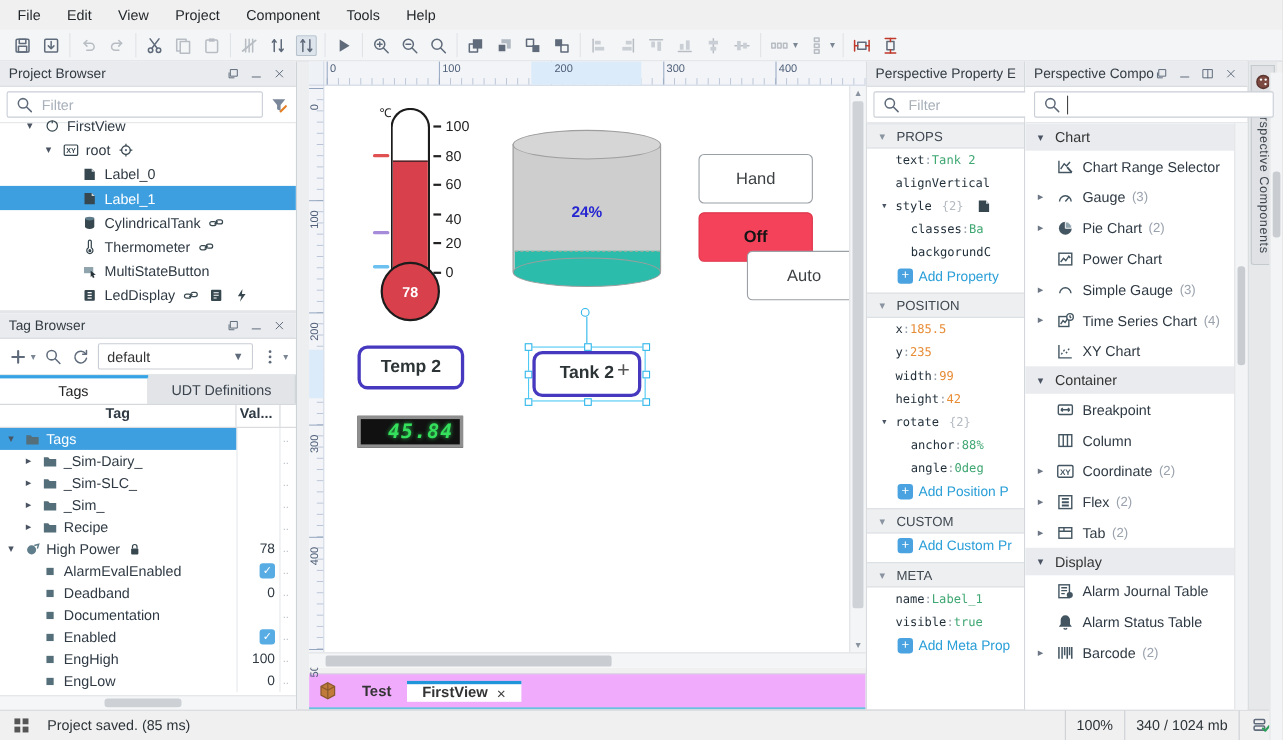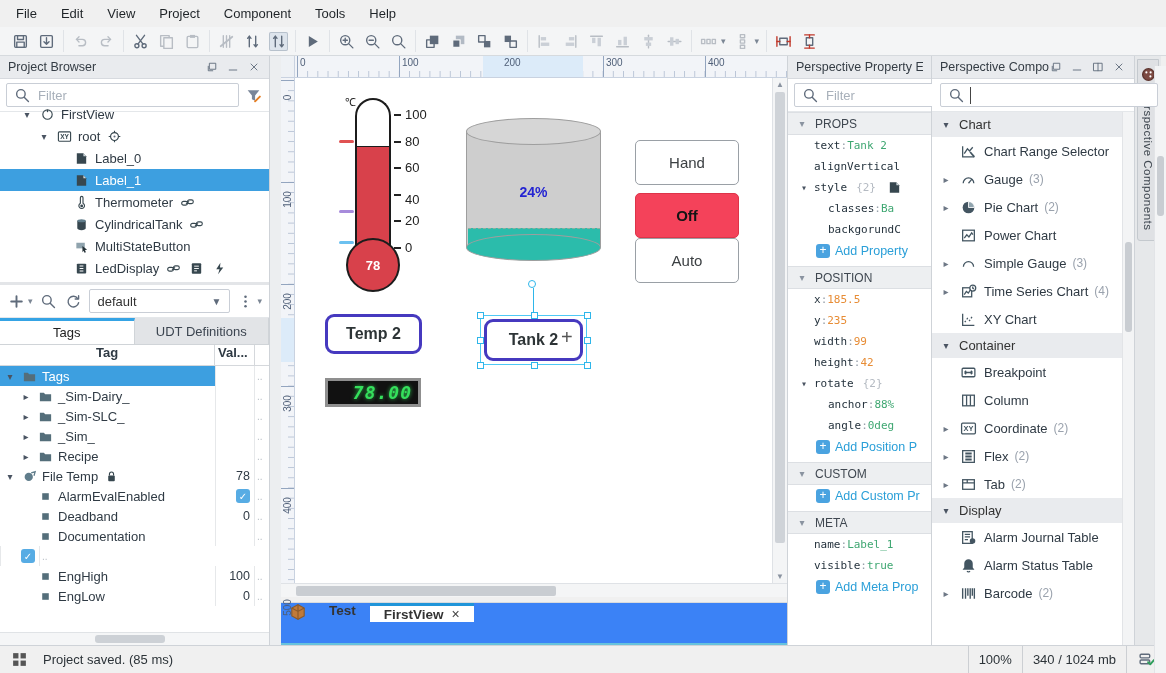--- a/index.html
+++ b/index.html
@@ -77,21 +77,21 @@
     background-size:100% 102px,6px 10.2px;background-position:left 0 top 2px,right 0 top 2px;background-repeat:repeat-y;}
   .vruler .num{position:absolute;left:-9px;width:30px;text-align:center;font-size:10px;color:#4f5f78;transform:rotate(-90deg);}
   .hl-band-v{position:absolute;left:0;right:0;background:#dcebf9;}
   .canvas{flex:1;position:relative;overflow:hidden;background:#fff;}
   .vscrollbar{width:15px;background:#f4f5f6;border-left:1px solid #dfe2e6;position:relative;}
   .vscrollbar .thumb{position:absolute;left:2px;right:2px;top:14px;bottom:40px;background:#cfd3d8;border-radius:2px;}
   .sbtn{position:absolute;left:0;right:0;height:13px;color:#8a93a0;font-size:8px;display:flex;align-items:center;justify-content:center;}
   .canvas-hscroll{height:14px;background:#f4f5f6;border-top:1px solid #dfe2e6;position:relative;flex:0 0 auto;}
   .canvas-hscroll .thumb{position:absolute;top:2px;height:10px;left:15px;width:260px;background:#c9cdd2;border-radius:2px;}
   .canvas-gap{height:5px;background:#f0f0f0;flex:0 0 auto;}
-  .tabstrip{height:43px;background:#3b82f6;border-top:1px solid #d8dbde;border-bottom:2px solid #66c2dd;display:flex;align-items:flex-start;flex:0 0 auto;}
+  .tabstrip{height:33px;background:#f0abfc;border-top:1px solid #d8dbde;border-bottom:2px solid #66c2dd;display:flex;align-items:center;flex:0 0 auto;}
   .ts-icon{width:34px;display:flex;align-items:center;justify-content:center;}
   .vtab{display:flex;align-items:center;gap:8px;padding:0 14px;font-size:13.5px;font-weight:bold;color:#333;}
   .vtab.active{background:#fff;border-top:3px solid #2095d9;}
   .vtab .x{color:#444;font-weight:normal;font-size:14px;}
   
   .thermo{position:absolute;left:44px;top:16px;width:130px;height:210px;}
   .t-unit{position:absolute;left:6px;top:0;font-size:11px;color:#222;}
   .t-tube{position:absolute;left:16px;top:4px;width:36px;height:152px;border:2.5px solid #1c1c1c;border-radius:18px 18px 0 0;border-bottom:none;background:#fff;overflow:hidden;}
   .t-fill{position:absolute;left:0;right:0;bottom:0;background:#d8414b;border-top:1.5px solid #1c1c1c;}
   .t-bulb{position:absolute;left:7px;top:144px;width:54px;height:54px;border:2.5px solid #1c1c1c;border-radius:50%;background:#d8414b;display:flex;align-items:center;justify-content:center;color:#fff;font-weight:bold;font-size:13px;}
@@ -457,42 +457,42 @@
                   <path d="M3 2.5h7l3 3v8H3z" fill="#37474f" stroke="none"></path>
                   <path d="M10 2.5l3 3h-3z" fill="#cfd8dc" stroke="none"></path>
                 </svg>
               </span>
               <span class="lbl">Label_1</span>
             </div>
             <div class="trow" style="padding-left: 55px;">
               <span class="tw"></span>
               <span class="ticon">
                 <svg viewBox="0 0 16 16">
-                  <path d="M6.8 2.8a1.4 1.4 0 0 1 2.8 0v6a3 3 0 1 1-2.8 0z"></path>
-                  <circle cx="8.2" cy="11.6" r="1.5" fill="#37474f" stroke="none"></circle>
-                </svg>
-              </span>
-              <span class="lbl">Thermometer</span>
+                  <path d="M3.5 4v8c0 1.2 2 2 4.5 2s4.5-.8 4.5-2V4" fill="#37474f" stroke="none"></path>
+                  <ellipse cx="8" cy="4" rx="4.5" ry="1.7" fill="#607d8b" stroke="none"></ellipse>
+                </svg>
+              </span>
+              <span class="lbl">CylindricalTank</span>
               <span class="ticon">
                 <svg viewBox="0 0 16 16">
                   <rect x="1.8" y="6.8" width="6.2" height="4" rx="2"></rect>
                   <rect x="8" y="5.2" width="6.2" height="4" rx="2"></rect>
                   <path d="M6.4 9.4l3.2-2.6"></path>
                 </svg>
               </span>
             </div>
             <div class="trow" style="padding-left: 55px;">
               <span class="tw"></span>
               <span class="ticon">
                 <svg viewBox="0 0 16 16">
-                  <path d="M3.5 4v8c0 1.2 2 2 4.5 2s4.5-.8 4.5-2V4" fill="#37474f" stroke="none"></path>
-                  <ellipse cx="8" cy="4" rx="4.5" ry="1.7" fill="#607d8b" stroke="none"></ellipse>
-                </svg>
-              </span>
-              <span class="lbl">CylindricalTank</span>
+                  <path d="M6.8 2.8a1.4 1.4 0 0 1 2.8 0v6a3 3 0 1 1-2.8 0z"></path>
+                  <circle cx="8.2" cy="11.6" r="1.5" fill="#37474f" stroke="none"></circle>
+                </svg>
+              </span>
+              <span class="lbl">Thermometer</span>
               <span class="ticon">
                 <svg viewBox="0 0 16 16">
                   <rect x="1.8" y="6.8" width="6.2" height="4" rx="2"></rect>
                   <rect x="8" y="5.2" width="6.2" height="4" rx="2"></rect>
                   <path d="M6.4 9.4l3.2-2.6"></path>
                 </svg>
               </span>
             </div>
             <div class="trow" style="padding-left: 55px;">
               <span class="tw"></span>
@@ -532,20 +532,41 @@
                 </svg>
               </span>
             </div>
           </div>
         <div class="scroll-v" style="top:66px;">
             <div class="thumb" style="top:90px;height:60px;"></div>
           </div>
       </div>
 
       <div class="tb">
+        <div class="panel-title">
+          <span>Tag Browser</span>
+          <span class="pt-icons">
+            <span class="icn">
+                <svg viewBox="0 0 16 16">
+                  <rect x="5" y="3" width="8" height="8"></rect>
+                  <path d="M3 7v6h6"></path>
+                </svg>
+              </span>
+            <span class="icn">
+                <svg viewBox="0 0 16 16">
+                  <path d="M3 12h10"></path>
+                </svg>
+              </span>
+            <span class="icn">
+                <svg viewBox="0 0 16 16">
+                  <path d="M4 4l8 8M12 4l-8 8"></path>
+                </svg>
+              </span>
+          </span>
+        </div>
         <div class="tb-toolbar">
           <span class="icn">
               <svg viewBox="0 0 16 16">
                 <path d="M8 3v10M3 8h10" stroke-width="1.8"></path>
               </svg>
             </span>
           <span class="tcaret">▾</span>
           <span class="icn">
               <svg viewBox="0 0 16 16">
                 <circle cx="6.5" cy="6.5" r="4"></circle>
@@ -648,21 +669,21 @@
             </div>
             <div class="tagrow">
               <div class="left" style="padding-left: 4px;">
                 <span class="tw">▾</span>
                 <span class="ticon">
                   <svg viewBox="0 0 16 16">
                     <circle cx="7.2" cy="8.4" r="4.4" fill="#607d8b" stroke="none"></circle>
                     <path d="M9.8 4.2l4.2-1.2-1.2 4.2" fill="none" stroke="#607d8b" stroke-width="1.4"></path>
                   </svg>
                 </span>
-                <span class="lbl">File Temp</span>
+                <span class="lbl">High Power</span>
                 <span class="ticon">
                   <svg viewBox="0 0 16 16">
                     <rect x="4.5" y="7" width="7" height="6" rx="1" fill="#37474f" stroke="none"></rect>
                     <path d="M5.8 7V5.4a2.2 2.2 0 0 1 4.4 0V7" fill="none" stroke="#37474f"></path>
                   </svg>
                 </span>
               </div>
               <div class="val">78</div>
               <div class="dots">..</div>
             </div>
@@ -701,20 +722,29 @@
                   <svg viewBox="0 0 16 16">
                     <rect x="4.5" y="4.5" width="7" height="7" fill="#546e7a" stroke="none"></rect>
                   </svg>
                 </span>
                 <span class="lbl">Documentation</span>
               </div>
               <div class="val"></div>
               <div class="dots">..</div>
             </div>
             <div class="tagrow">
+              <div class="left" style="padding-left: 20px;">
+                <span class="tw"></span>
+                <span class="ticon">
+                  <svg viewBox="0 0 16 16">
+                    <rect x="4.5" y="4.5" width="7" height="7" fill="#546e7a" stroke="none"></rect>
+                  </svg>
+                </span>
+                <span class="lbl">Enabled</span>
+              </div>
               <div class="val">
                 <span class="checkbox">✓</span>
               </div>
               <div class="dots">..</div>
             </div>
             <div class="tagrow">
               <div class="left" style="padding-left: 20px;">
                 <span class="tw"></span>
                 <span class="ticon">
                   <svg viewBox="0 0 16 16">
@@ -801,21 +831,21 @@
             <div class="tank-body"></div>
             <div class="tank-fill"></div>
             <div class="tank-bot"></div>
             <div class="tank-top"></div>
             <div class="tank-pct">24%</div>
           </div>
 
           <div id="pbuttons">
               <div class="pbtn" style="top: 62px;">Hand</div>
               <div class="pbtn active" style="top: 115px;">Off</div>
-              <div class="pbtn" style="top: 160px;">Auto</div>
+              <div class="pbtn" style="top: 150px; margin-left: 44px;">Auto</div>
             </div>
 
           <div class="namelabel" style="left:30px;top:236px;width:97px;height:40px;">
             <span>Temp 2</span>
           </div>
 
           <div class="anchor-line"></div>
           <div class="anchor-dot"></div>
           <div class="sel-outline" id="selbox">
               <div class="handle" style="left: -4px; top: -4px;"></div>
@@ -826,21 +856,21 @@
               <div class="handle" style="left: -4px; top: 46px;"></div>
               <div class="handle" style="left: 50px; top: 46px;"></div>
               <div class="handle" style="left: 103px; top: 46px;"></div>
             </div>
           <div class="namelabel" style="left:189px;top:241px;width:99px;height:42px;">
             <span>Tank 2</span>
           </div>
           <div class="plus-cursor">+</div>
 
           <div class="led">
-              <span>78.00</span>
+              <span>45.84</span>
             </div>
         </div>
         <div class="vscrollbar">
           <div class="sbtn" style="top:0;">▲</div>
           <div class="thumb"></div>
           <div class="sbtn" style="bottom:0;">▼</div>
         </div>
       </div>
       <div class="canvas-hscroll">
           <div class="thumb"></div>

